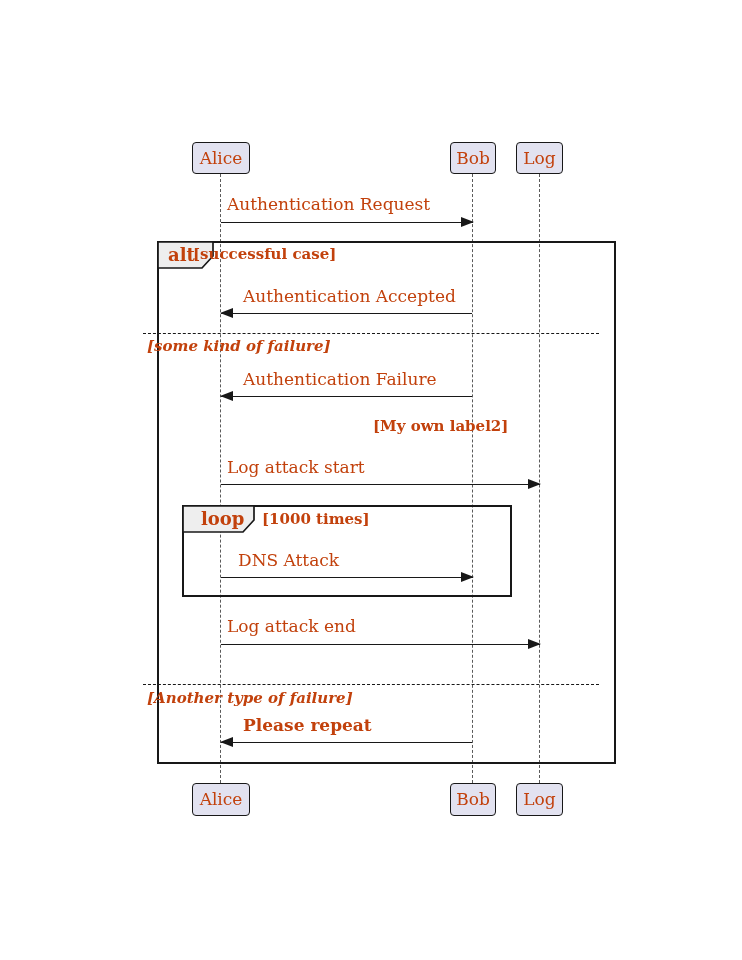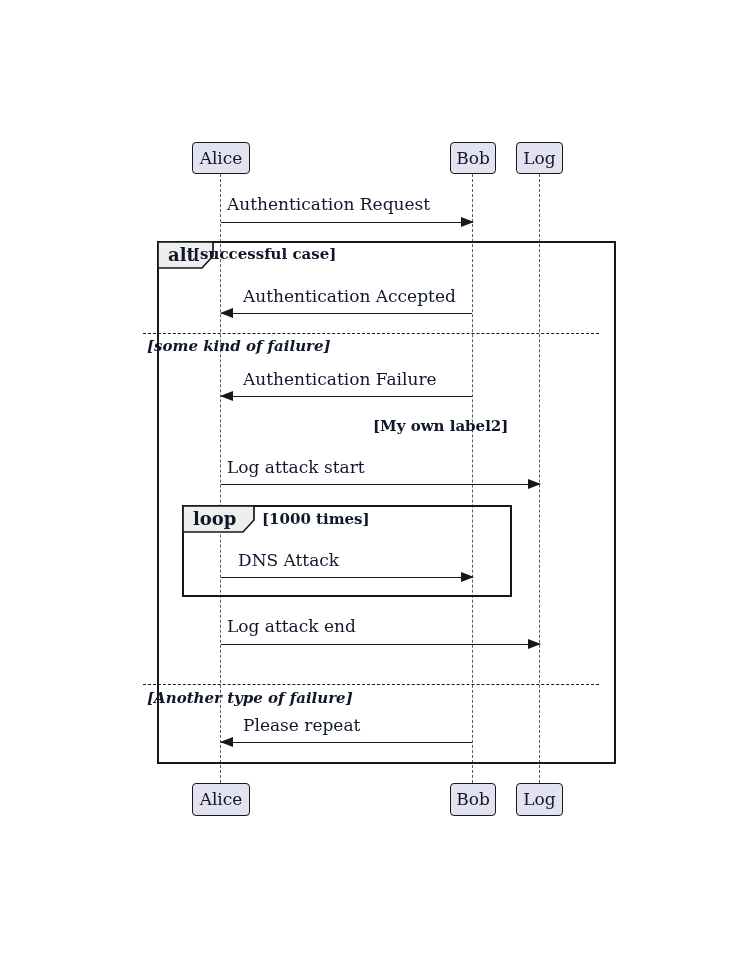--- a/index.html
+++ b/index.html
@@ -1,17 +1,17 @@
 <!DOCTYPE html>
 <html><head>
 <meta charset="utf-8">
 <style>
   html,body{margin:0;padding:0;background:#ffffff;}
   .canvas{position:relative;width:742px;height:960px;background:#ffffff;overflow:hidden;
-          font-family:"DejaVu Serif", serif;color:#0f172a;}
+          font-family:"DejaVu Serif", serif;color:#c2410c;}
   .lifeline{position:absolute;width:0;border-left:1px dashed #5a5a5a;}
   .participant{position:absolute;box-sizing:border-box;background:#E2E2F0;border:1.5px solid #181818;
                border-radius:4px;display:flex;align-items:center;justify-content:center;
                font-size:17px;line-height:1;}
   .frame{position:absolute;box-sizing:border-box;border:2px solid #181818;background:transparent;}
   .frame-label{position:absolute;left:-2px;top:-2px;}
   .frame-label .op{position:absolute;left:0;top:0;width:100%;font-weight:bold;
                    padding-left:11px;box-sizing:border-box;white-space:nowrap;}
   .guard{position:absolute;font-weight:bold;font-size:15px;white-space:nowrap;line-height:1.25;}
   .divider{position:absolute;height:0;border-top:1.6px dashed #181818;}
@@ -74,39 +74,39 @@
   <div class="msg-label" style="left:227px;top:457px;">Log attack start</div>
   <div class="arrow" style="left:221px;top:484px;width:319px;">
     <span class="ah r"></span>
   </div>
 
   <div class="frame" style="left:182px;top:505px;width:330px;height:92px;">
     <div class="frame-label" style="width:74px;height:28px;">
       <svg width="74" height="28" style="display:block">
         <polygon points="1,1 72,1 72,15 61,27 1,27" fill="#EEEEEE" stroke="#181818" stroke-width="1.7"></polygon>
       </svg>
-      <span class="op" style="font-size:18px;line-height:27px;">loop</span>
+      <span class="op" style="font-size:18px;line-height:27px;margin-left:8px;">loop</span>
     </div>
   </div>
   <div class="guard" style="left:262px;top:510px;">[1000 times]</div>
 
   <div class="msg-label" style="left:238px;top:550px;">DNS Attack</div>
   <div class="arrow" style="left:221px;top:577px;width:252px;">
     <span class="ah r"></span>
   </div>
 
   <div class="msg-label" style="left:227px;top:616px;">Log attack end</div>
   <div class="arrow" style="left:221px;top:644px;width:319px;">
     <span class="ah r"></span>
   </div>
 
   <div class="divider" style="left:143px;top:684px;width:456px;"></div>
   <div class="divider-label" style="left:147px;top:689px;">[Another type of failure]</div>
 
-  <div class="msg-label" style="left:243px;top:715px;">Please repeat</div>
+  <div class="msg-label" style="left:243px;top:715px;font-weight:bold;">Please repeat</div>
   <div class="arrow" style="left:221px;top:742px;width:251px;">
     <span class="ah l"></span>
   </div>
 
   <div class="participant" style="left:192px;top:783px;width:58px;height:33px;">
     <span>Alice</span>
   </div>
   <div class="participant" style="left:450px;top:783px;width:46px;height:33px;">
     <span>Bob</span>
   </div>

